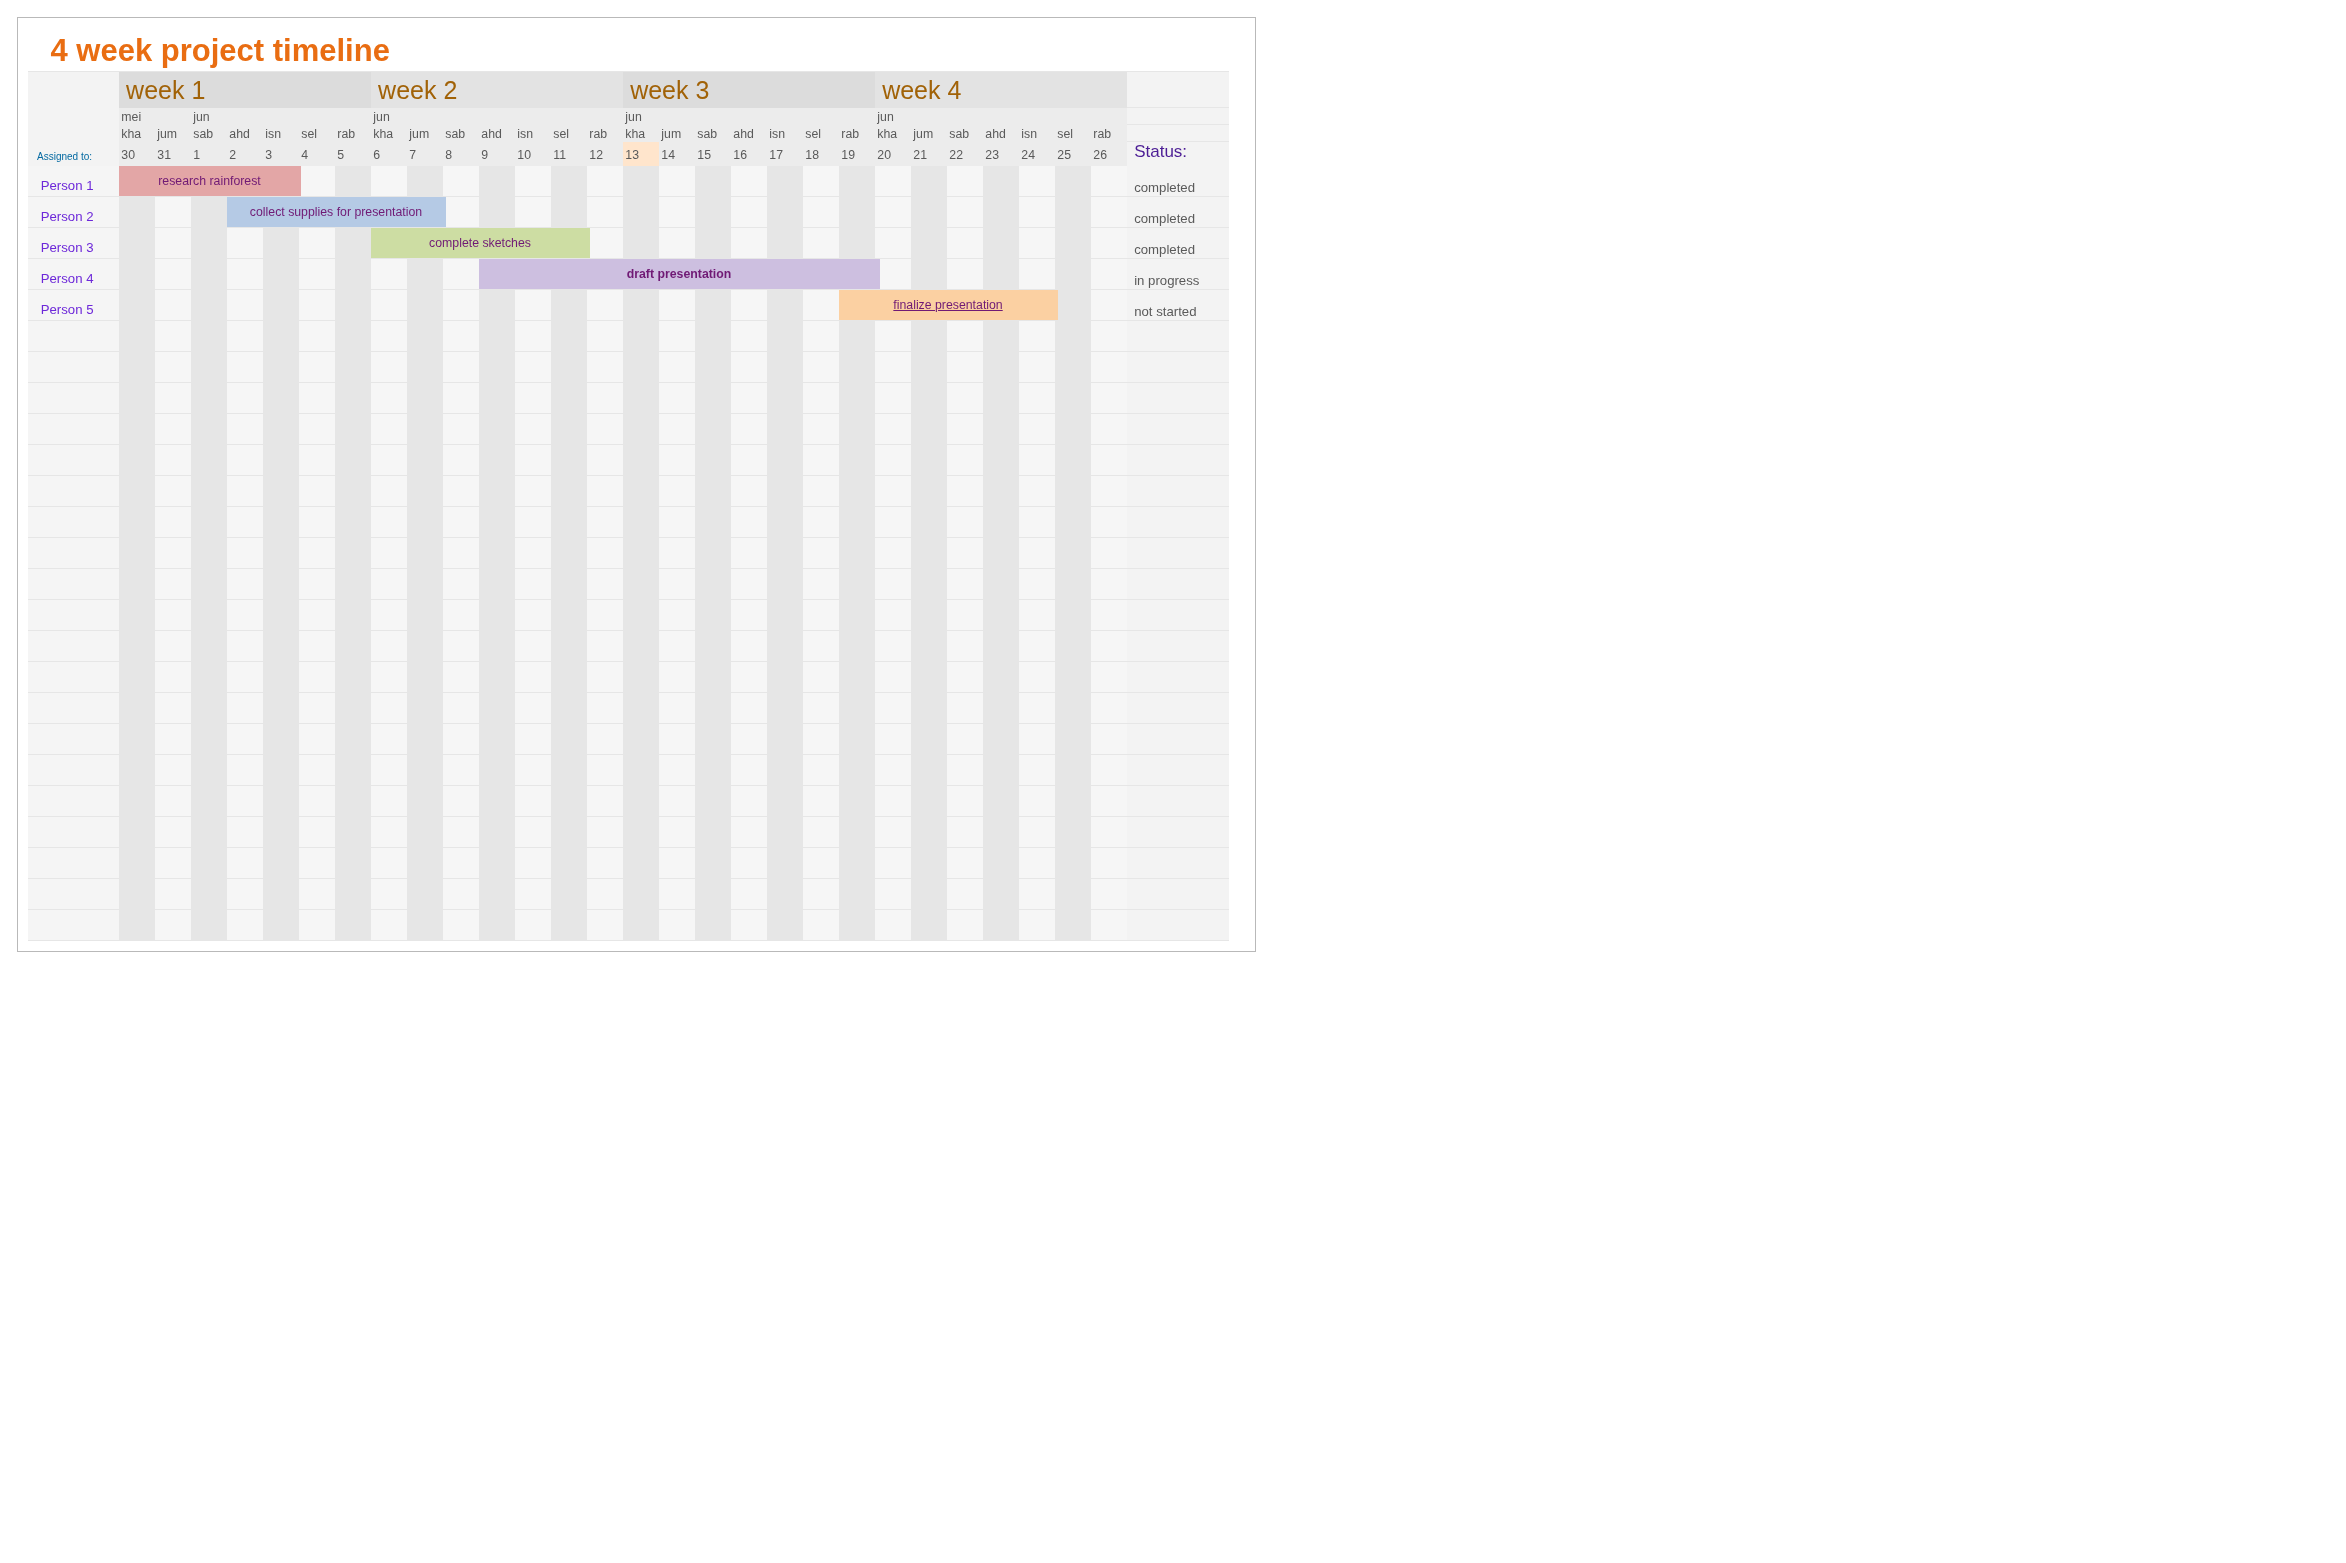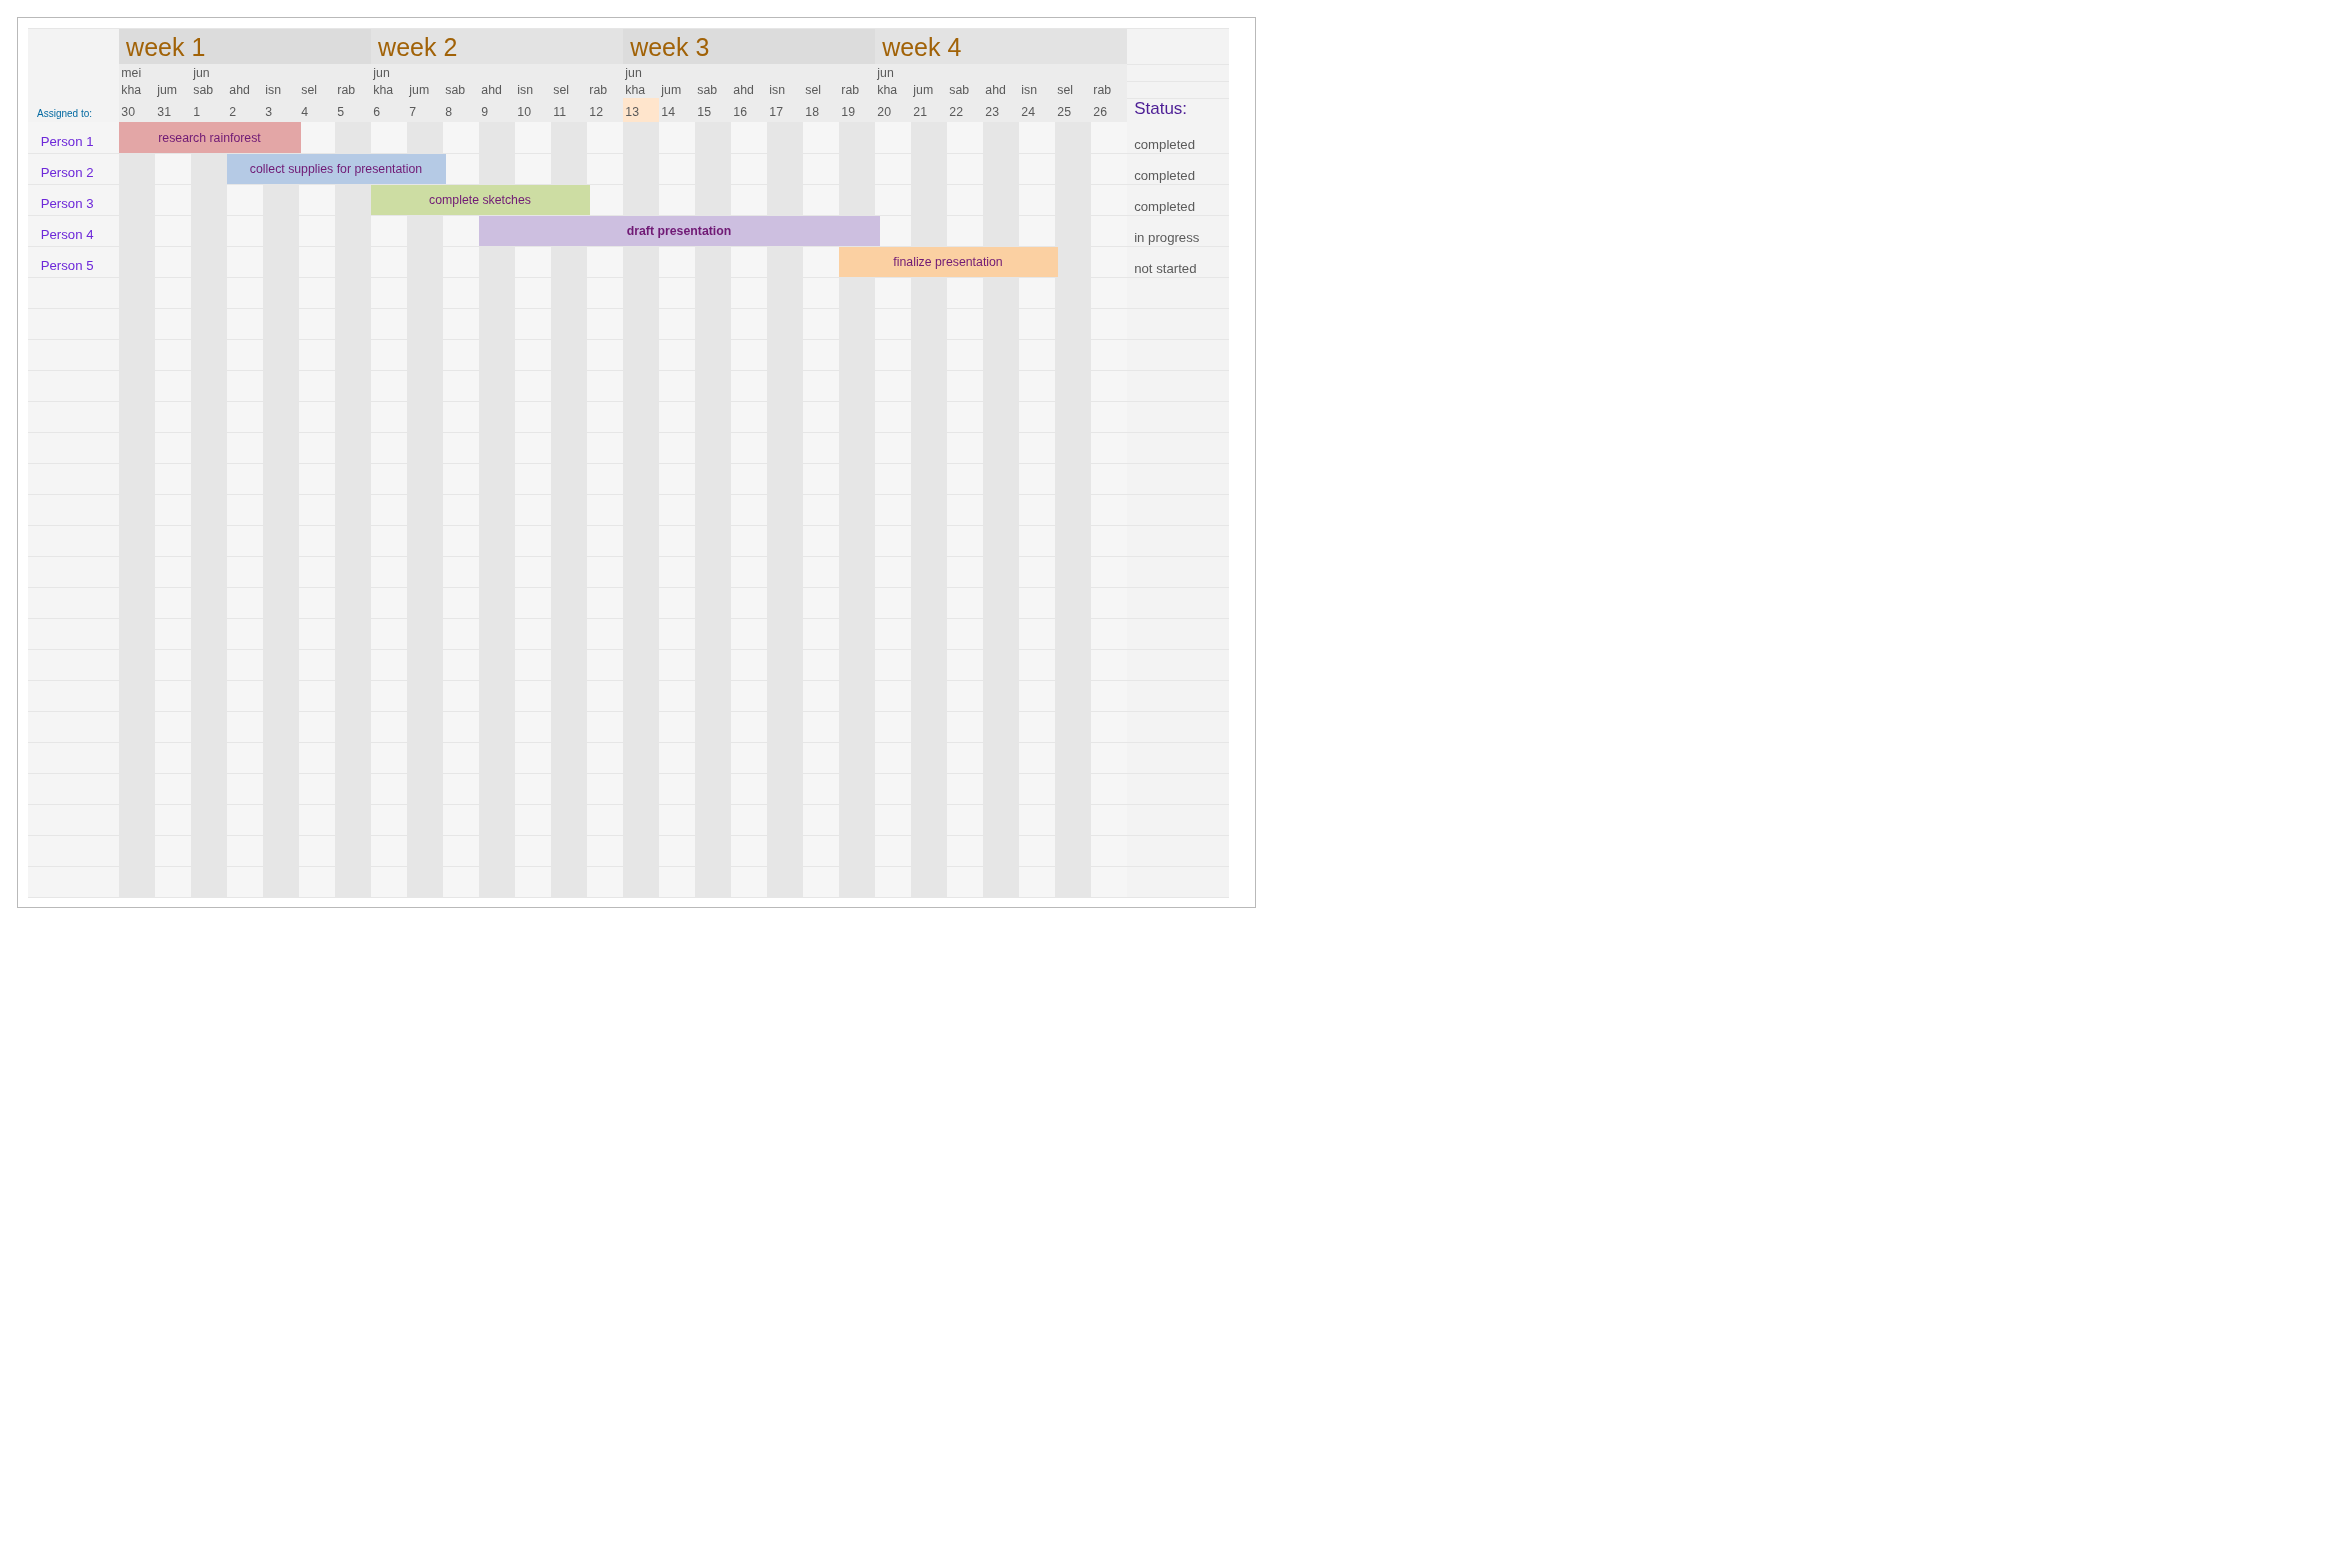--- a/index.html
+++ b/index.html
@@ -152,20 +152,21 @@
     white-space:nowrap;
     text-align:center;
     z-index:2;
     overflow:visible;
   }
 </style>
 </head>
 <body>
 
 <div class="frame">
+  <div class="title">4 week project timeline</div>
 
   <table class="gantt">
     <colgroup id="cg">
         <col class="left">
         <col class="day">
         <col class="day">
         <col class="day">
         <col class="day">
         <col class="day">
         <col class="day">
@@ -450,21 +451,21 @@
           <td class="day"></td>
           <td class="day shade"></td>
           <td class="day"></td>
           <td class="day shade"></td>
           <td class="day"></td>
           <td class="day shade"></td>
           <td class="day"></td>
           <td class="day shade"></td>
           <td class="day"></td>
           <td class="day shade">
-            <div class="bar" style="width:219px;background:#fbd0a2;">finalize presentation</div>
+            <div class="bar" style="width:219px;background:#fbd0a2;text-decoration:underline;">finalize presentation</div>
           </td>
           <td class="day"></td>
           <td class="day shade"></td>
           <td class="day"></td>
           <td class="day shade"></td>
           <td class="day"></td>
           <td class="day shade"></td>
           <td class="day"></td>
           <td class="status">not started</td>
         </tr>

